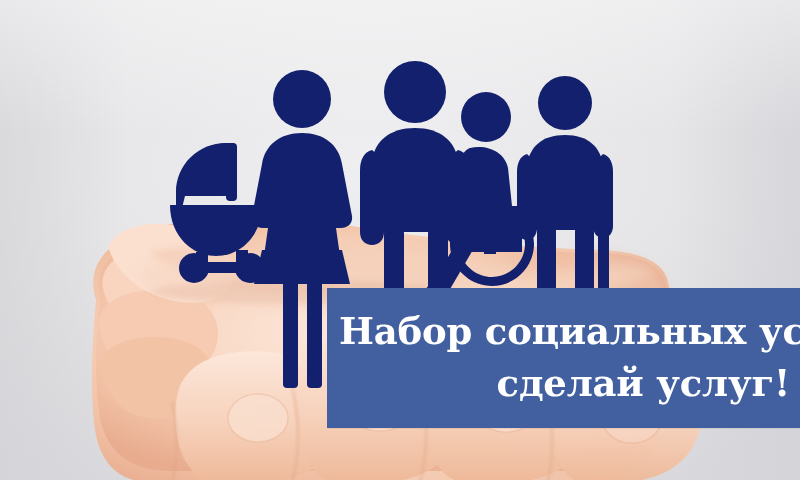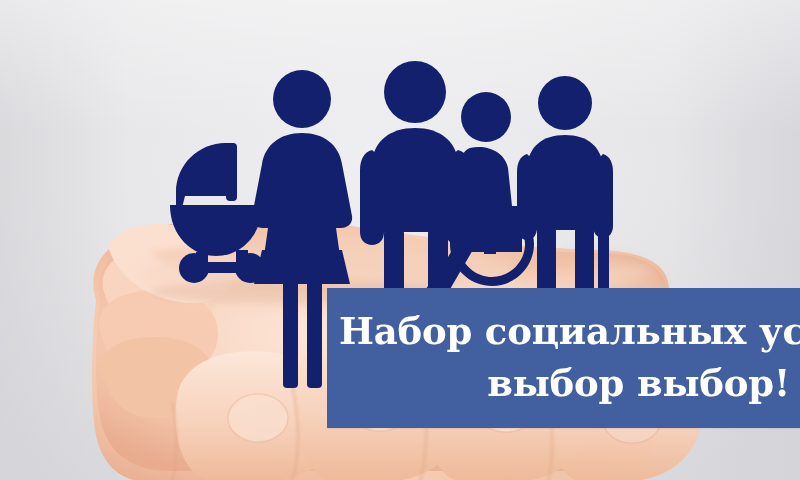--- a/index.html
+++ b/index.html
@@ -273,17 +273,17 @@
           <rect x="598" y="228" width="11" height="152" rx="4"></rect>
         </g>
 
       </g>
     </svg>
   </div>
 
   <div class="banner">
     <div class="banner-inner">
       <div class="banner-line line-1">Набор социальных услуг -</div>
-      <div class="banner-line line-2">выбор выбор!</div>
+      <div class="banner-line line-2">сделай услуг!</div>
     </div>
   </div>
 
 </div>
 
 </body></html>

